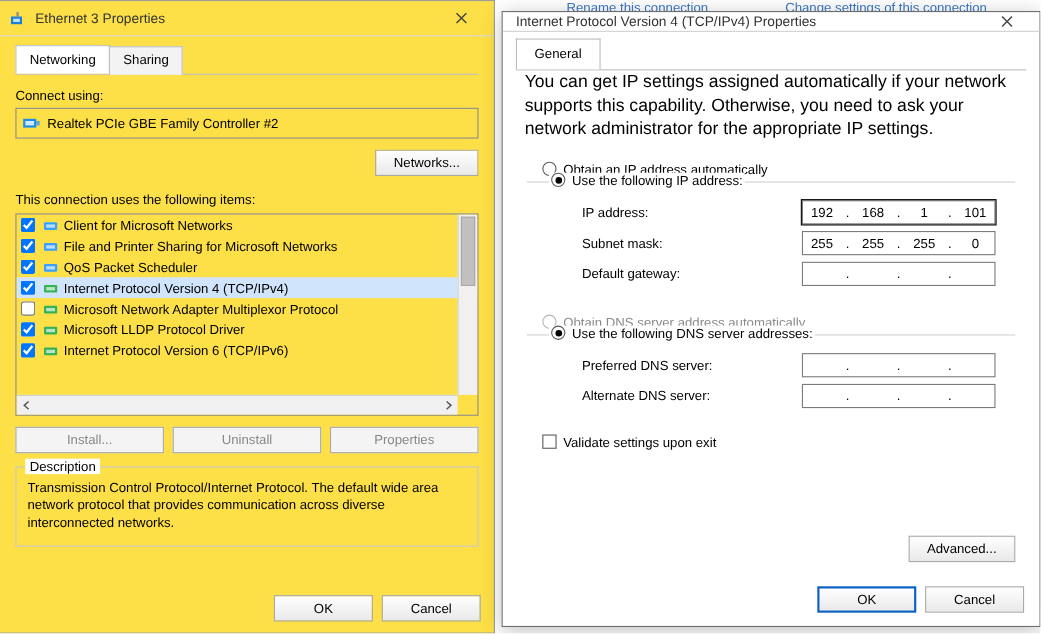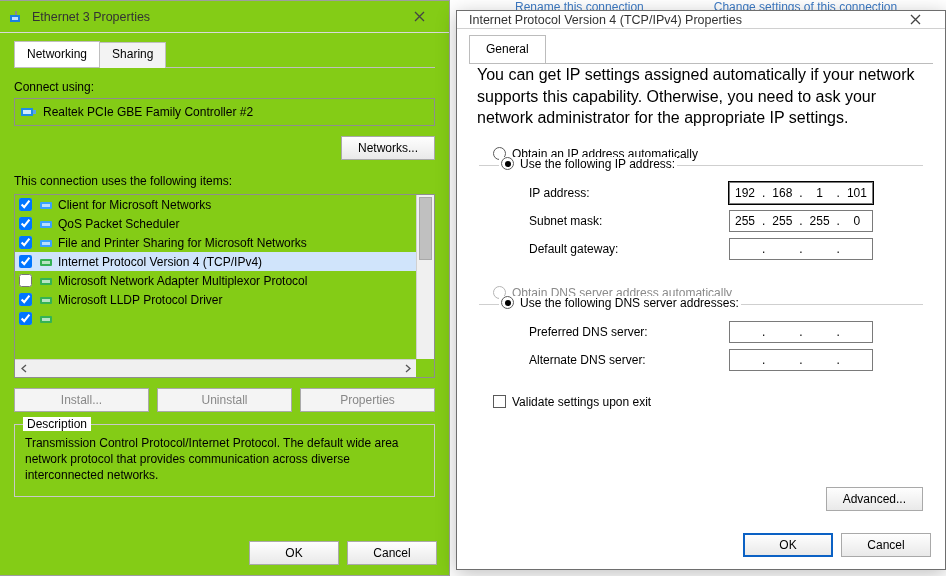--- a/index.html
+++ b/index.html
@@ -29,21 +29,21 @@
     padding-left: 60px;
   }
   
   .eth-dialog {
     position: absolute;
     left: 0; top: 0;
     width: 450px;
     height: 576px;
     border: 1px solid #9e9e9e;
     border-left: none;
-    background: #84cc16;
+    background: #fde047;
   }
   .titlebar {
     display: flex;
     align-items: center;
     height: 32px;
     padding: 0 8px;
     border-bottom: 1px solid #d9d9d9;
   }
   .titlebar .icon-slot {
     width: 18px; height: 18px;
@@ -187,21 +187,21 @@
     position:relative;
   }
   .inset .inset-label{
     position:absolute;top:-9px;left:20px;background:#fff;padding:0 2px;
   }
   .form-row{
     display:flex;align-items:center;margin:6px 0 6px 46px;
   }
   .form-row .lbl{flex:0 0 200px;font-size:12px;}
   .ip-input{
-    width:144px;height:22px;border:1px solid #7a7a7a;
+    width:176px;height:22px;border:1px solid #7a7a7a;
     display:flex;align-items:center;justify-content:space-around;
     font-size:12px;background:#fff;
   }
   .ip-input.focused{outline:1px solid #000;}
   .ip-input span.oct{min-width:28px;text-align:center;}
   .ip-input span.dot{padding:0 1px;}
   .checkbox-row{display:flex;align-items:center;gap:6px;margin:12px 0 0 24px;font-size:12px;}
   .chk{width:13px;height:13px;border:1px solid #5a5a5a;background:#fff;}
   .ip-footer{
     position:absolute;bottom:12px;right:14px;left:14px;
@@ -274,32 +274,32 @@
               <span>Client for Microsoft Networks</span>
             </div>
             <div class="list-item">
               <input type="checkbox" checked="" style="">
               <span class="proto-icon">
                 <svg width="14" height="14">
                   <rect x="1" y="4" width="12" height="7" rx="1" fill="#3aa0ff"></rect>
                   <rect x="3" y="6" width="8" height="3" fill="#fff" opacity="0.65"></rect>
                 </svg>
               </span>
+              <span>File and Printer Sharing for Microsoft Networks</span>
+            </div>
+            <div class="list-item">
+              <input type="checkbox" checked="" style="">
+              <span class="proto-icon">
+                <svg width="14" height="14">
+                  <rect x="1" y="4" width="12" height="7" rx="1" fill="#3aa0ff"></rect>
+                  <rect x="3" y="6" width="8" height="3" fill="#fff" opacity="0.65"></rect>
+                </svg>
+              </span>
               <span>QoS Packet Scheduler</span>
             </div>
-            <div class="list-item">
-              <input type="checkbox" checked="" style="">
-              <span class="proto-icon">
-                <svg width="14" height="14">
-                  <rect x="1" y="4" width="12" height="7" rx="1" fill="#3aa0ff"></rect>
-                  <rect x="3" y="6" width="8" height="3" fill="#fff" opacity="0.65"></rect>
-                </svg>
-              </span>
-              <span>File and Printer Sharing for Microsoft Networks</span>
-            </div>
             <div class="list-item selected">
               <input type="checkbox" checked="" style="">
               <span class="proto-icon">
                 <svg width="14" height="14">
                   <rect x="1" y="4" width="12" height="7" rx="1" fill="#34b255"></rect>
                   <rect x="3" y="6" width="8" height="3" fill="#fff" opacity="0.65"></rect>
                 </svg>
               </span>
               <span>Internet Protocol Version 4 (TCP/IPv4)</span>
             </div>
@@ -324,20 +324,21 @@
               <span>Microsoft LLDP Protocol Driver</span>
             </div>
             <div class="list-item">
               <input type="checkbox" checked="" style="">
               <span class="proto-icon">
                 <svg width="14" height="14">
                   <rect x="1" y="4" width="12" height="7" rx="1" fill="#34b255"></rect>
                   <rect x="3" y="6" width="8" height="3" fill="#fff" opacity="0.65"></rect>
                 </svg>
               </span>
+              <span>Internet Protocol Version 6 (TCP/IPv6)</span>
             </div>
           </div>
         <div class="v-scroll">
           <div class="thumb"></div>
         </div>
         <div class="h-scroll">
           <span class="scroll-btn">
             <svg width="9" height="9">
                 <path d="M6 1 L2 4.5 L6 8" fill="none" stroke="#555" stroke-width="1.3"></path>
               </svg>

